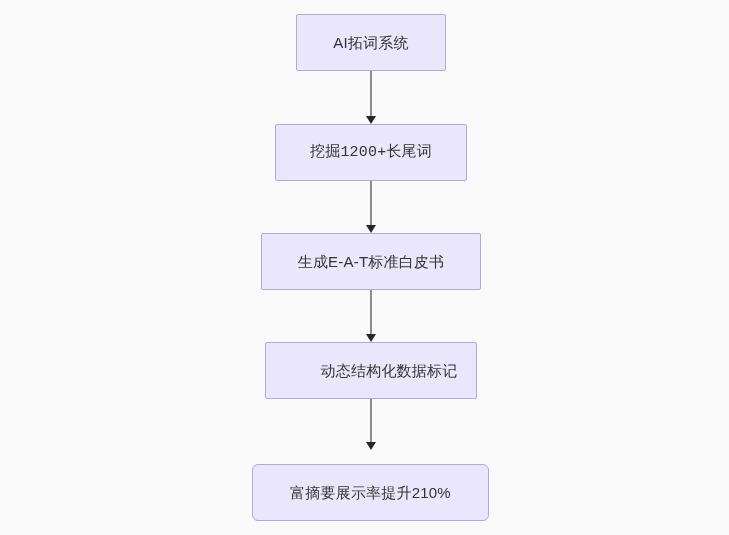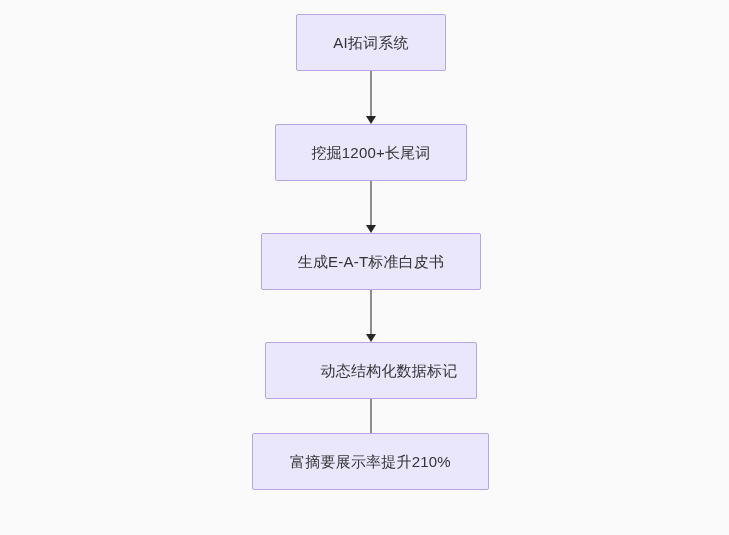--- a/index.html
+++ b/index.html
@@ -80,29 +80,29 @@
 
   <div class="edge" style="left:370px; top:399px; height:51px;">
     <div class="edge-line" style="height:43px;"></div>
     <div class="edge-head" style="top:43px;"></div>
   </div>
 
   <div class="node" style="left:296px; top:14px; width:150px; height:57px;">
     <span class="node-label">AI拓词系统</span>
   </div>
 
-  <div class="node" style="left:275px; top:124px; width:192px; height:57px;">
+  <div class="node" style="left:275px; top:124px; width:192px; height:57px;font-family:Liberation Mono, monospace;">
     <span class="node-label">挖掘1200+长尾词</span>
   </div>
 
   <div class="node" style="left:261px; top:233px; width:220px; height:57px;">
     <span class="node-label">生成E-A-T标准白皮书</span>
   </div>
 
   <div class="node" style="left:265px; top:342px; width:212px; height:57px;padding-left:36px;">
     <span class="node-label">动态结构化数据标记</span>
   </div>
 
-  <div class="node" style="left:252px; top:433px; width:237px; height:57px;">
+  <div class="node" style="left:252px; top:464px; width:237px; height:57px;border-radius:6px;">
     <span class="node-label">富摘要展示率提升210%</span>
   </div>
 
 </div>
 
 </body></html>

